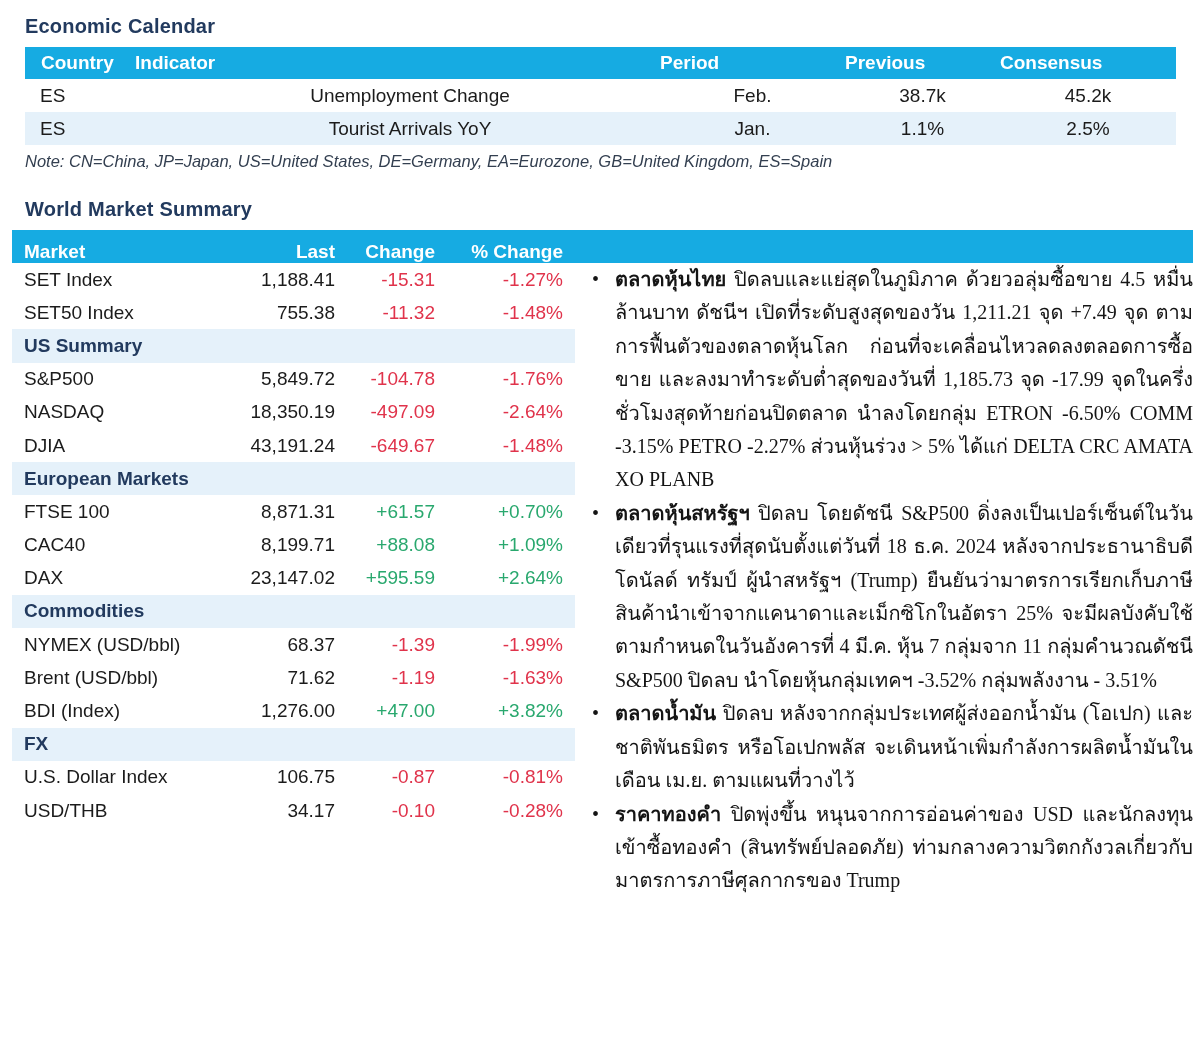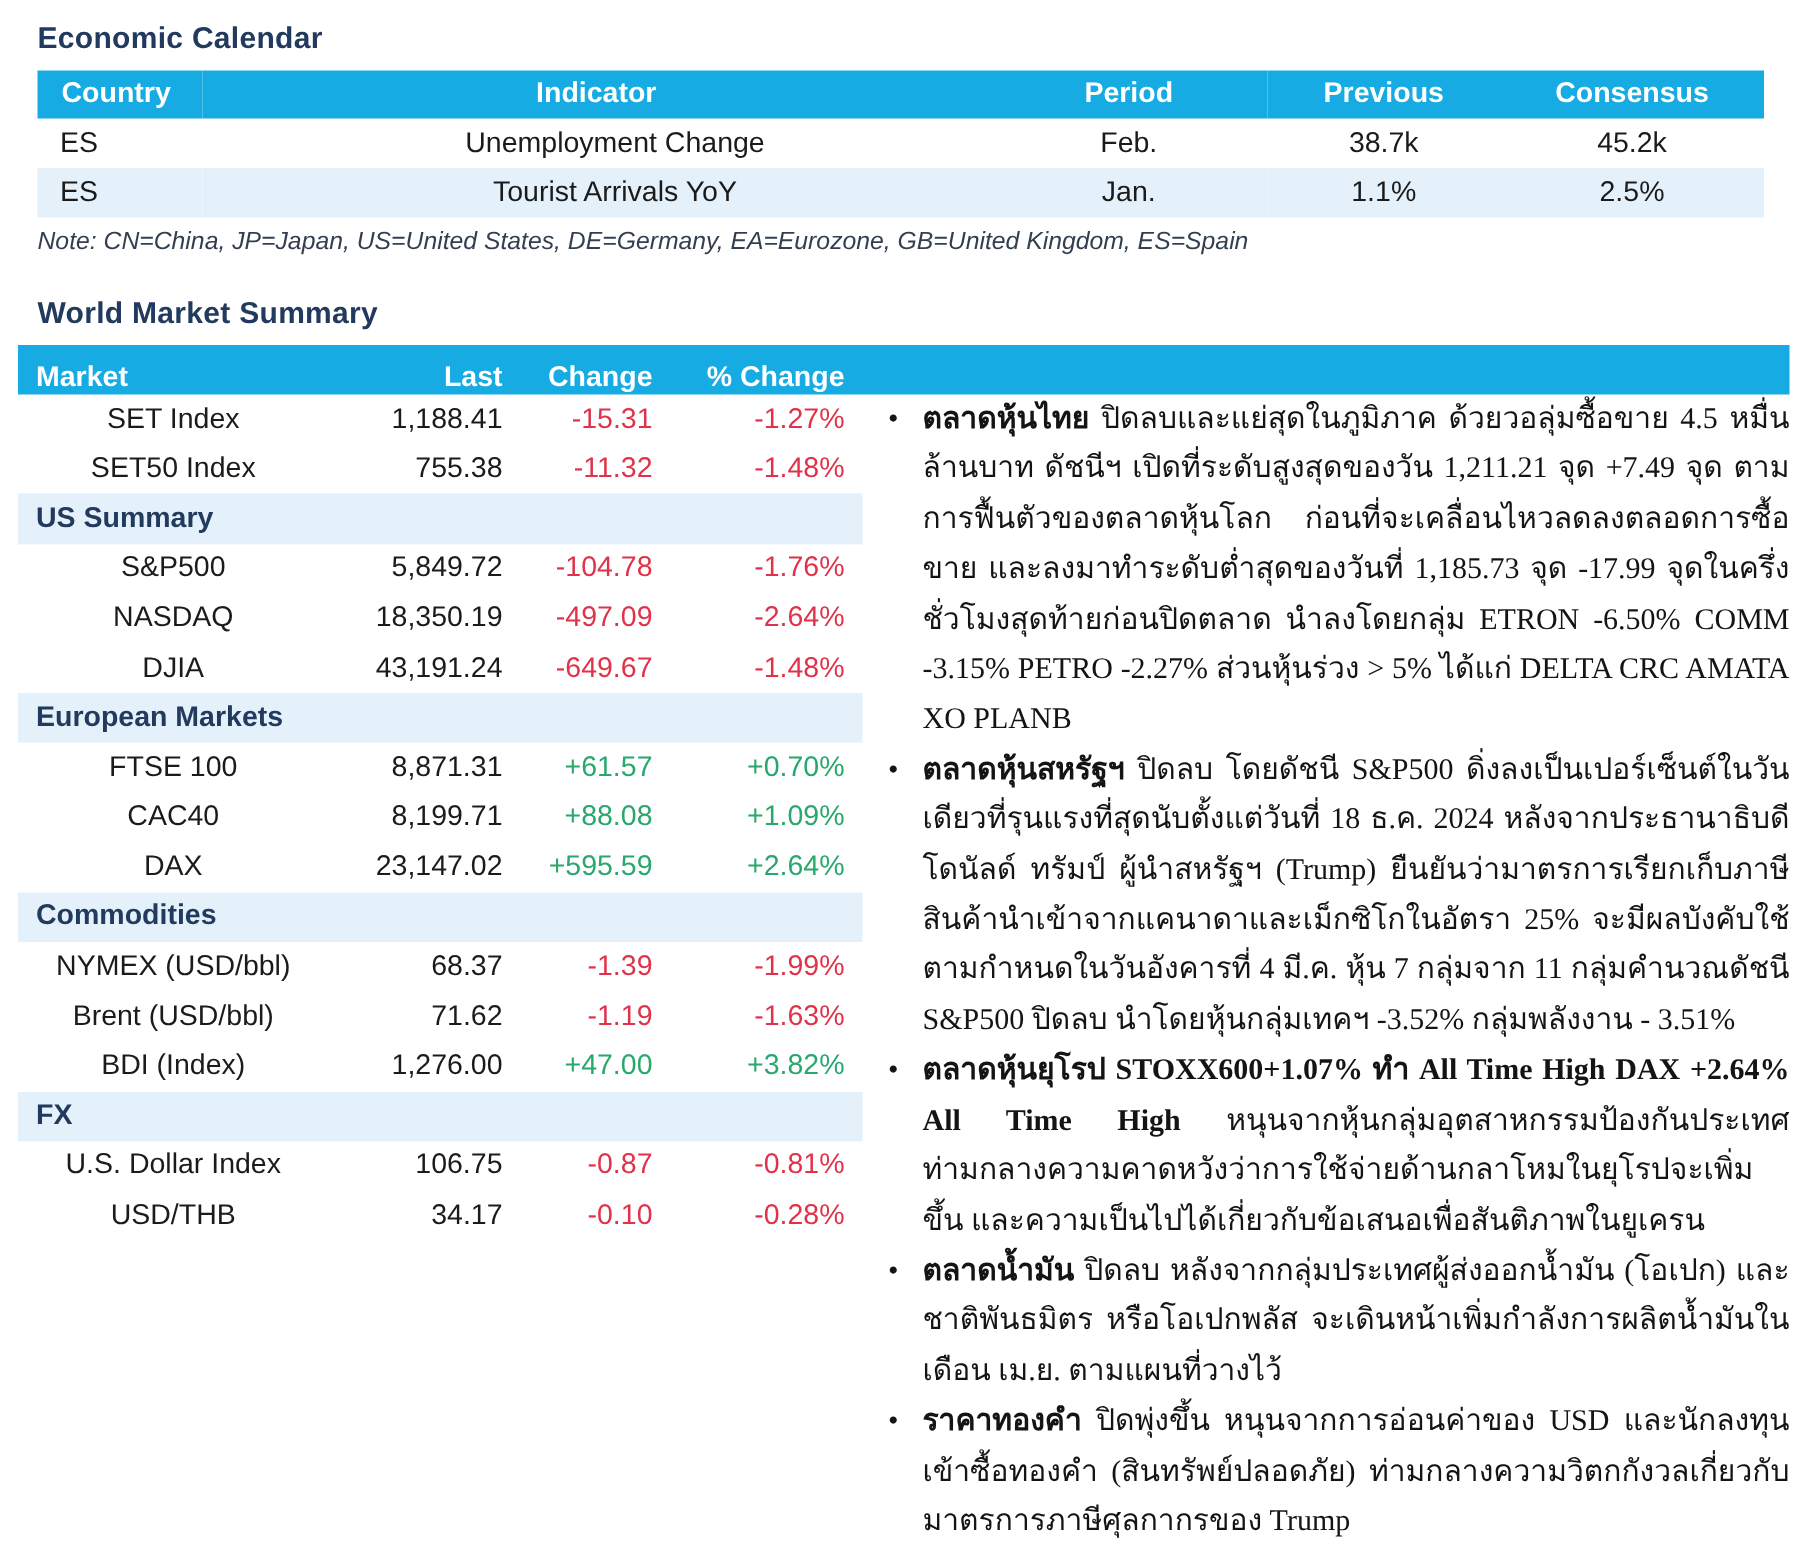--- a/index.html
+++ b/index.html
@@ -21,21 +21,21 @@
   
   .section-title{
     font-size:20px;font-weight:700;color:var(--navy);
     margin:0 0 9px 0;letter-spacing:0.2px;
   }
 
   
   .ec-section{padding:15px 0 0 25px;}
   table.ec{border-collapse:collapse;table-layout:fixed;width:1151px;}
   table.ec thead tr{background:var(--accent);color:#fff;height:32px;}
-  table.ec th{font-size:19px;font-weight:700;text-align:center;padding:0;}
+  table.ec th{font-size:19px;font-weight:700;text-align:left;padding:0;}
   table.ec th.a-left{text-align:left;padding-left:16px;}
   table.ec tbody tr{height:33px;}
   table.ec tbody tr:nth-child(even){background:var(--rowblue);}
   table.ec td{font-size:19px;text-align:center;padding:0;}
   table.ec td.c-country{text-align:left;padding-left:15px;}
   table.ec td.c-indicator{text-align:center;padding-left:25px;}
   .ec-note{
     margin:7px 0 0 0;font-style:italic;font-size:16.5px;color:#333F50;width:1151px;
   }
 
@@ -47,21 +47,21 @@
     height:33px;color:#fff;font-weight:700;font-size:19px;
   }
   .c-market{width:195px;padding-left:12px;text-align:left;}
   .c-last{width:128px;text-align:right;}
   .c-change{width:100px;text-align:right;}
   .c-pct{width:128px;text-align:right;}
   .c-fill{flex:1;}
   .wms-body{display:flex;align-items:flex-start;}
   .market-table{width:563px;flex:0 0 563px;}
   .m-row{display:flex;align-items:center;height:33.2px;font-size:19px;}
-  .m-row .c-market{font-weight:400;color:var(--ink);white-space:nowrap;text-align:center;}
+  .m-row .c-market{font-weight:400;color:var(--ink);white-space:nowrap;}
   .m-sect{
     display:flex;align-items:center;height:33.2px;background:var(--rowblue);
     font-size:19px;font-weight:700;color:var(--navy);padding-left:12px;
   }
   .val-down{color:var(--red);}
   .val-up{color:var(--green);}
 
   
   .commentary{flex:1;min-width:0;padding:0;}
   ul.bullets{margin:0;padding:0;list-style:none;}
@@ -211,21 +211,20 @@
             <div class="c-market">USD/THB</div>
             <div class="c-last">34.17</div>
             <div class="c-change val-down">-0.10</div>
             <div class="c-pct val-down">-0.28%</div>
           </div>
         </div>
       <div class="commentary">
         <ul class="bullets" id="commentary-list">
             <li><span class="lead">ตลาดหุ้นไทย</span> <span class="body">ปิดลบและแย่สุดในภูมิภาค ด้วยวอลุ่มซื้อขาย 4.5 หมื่นล้านบาท ดัชนีฯ เปิดที่ระดับสูงสุดของวัน 1,211.21 จุด +7.49 จุด ตามการฟื้นตัวของตลาดหุ้นโลก ก่อนที่จะเคลื่อนไหวลดลงตลอดการซื้อขาย และลงมาทำระดับต่ำสุดของวันที่ 1,185.73 จุด -17.99 จุดในครึ่งชั่วโมงสุดท้ายก่อนปิดตลาด นำลงโดยกลุ่ม ETRON -6.50% COMM -3.15% PETRO -2.27% ส่วนหุ้นร่วง &gt; 5% ได้แก่ DELTA CRC AMATA XO PLANB</span></li>
             <li><span class="lead">ตลาดหุ้นสหรัฐฯ</span> <span class="body">ปิดลบ โดยดัชนี S&amp;P500 ดิ่งลงเป็นเปอร์เซ็นต์ในวันเดียวที่รุนแรงที่สุดนับตั้งแต่วันที่ 18 ธ.ค. 2024 หลังจากประธานาธิบดีโดนัลด์ ทรัมป์ ผู้นำสหรัฐฯ (Trump) ยืนยันว่ามาตรการเรียกเก็บภาษีสินค้านำเข้าจากแคนาดาและเม็กซิโกในอัตรา 25% จะมีผลบังคับใช้ตามกำหนดในวันอังคารที่ 4 มี.ค. หุ้น 7 กลุ่มจาก 11 กลุ่มคำนวณดัชนี S&amp;P500 ปิดลบ นำโดยหุ้นกลุ่มเทคฯ -3.52% กลุ่มพลังงาน - 3.51%</span></li>
-            <li><span class="lead">ตลาดหุ้นยุโรป STOXX600+1.07% ทำ All Time High DAX +2.64% All Time High</span> <span class="body">หนุนจากหุ้นกลุ่มอุตสาหกรรมป้องกันประเทศ ท่ามกลางความคาดหวังว่าการใช้จ่ายด้านกลาโหมในยุโรปจะเพิ่มขึ้น และความเป็นไปได้เกี่ยวกับข้อเสนอเพื่อสันติภาพในยูเครน</span></li>
             <li><span class="lead">ตลาดน้ำมัน</span> <span class="body">ปิดลบ หลังจากกลุ่มประเทศผู้ส่งออกน้ำมัน (โอเปก) และชาติพันธมิตร หรือโอเปกพลัส จะเดินหน้าเพิ่มกำลังการผลิตน้ำมันในเดือน เม.ย. ตามแผนที่วางไว้</span></li>
             <li><span class="lead">ราคาทองคำ</span> <span class="body">ปิดพุ่งขึ้น หนุนจากการอ่อนค่าของ USD และนักลงทุนเข้าซื้อทองคำ (สินทรัพย์ปลอดภัย) ท่ามกลางความวิตกกังวลเกี่ยวกับมาตรการภาษีศุลกากรของ Trump</span></li>
           </ul>
       </div>
     </div>
   </section>
 
 </div>
 
 </body></html>

